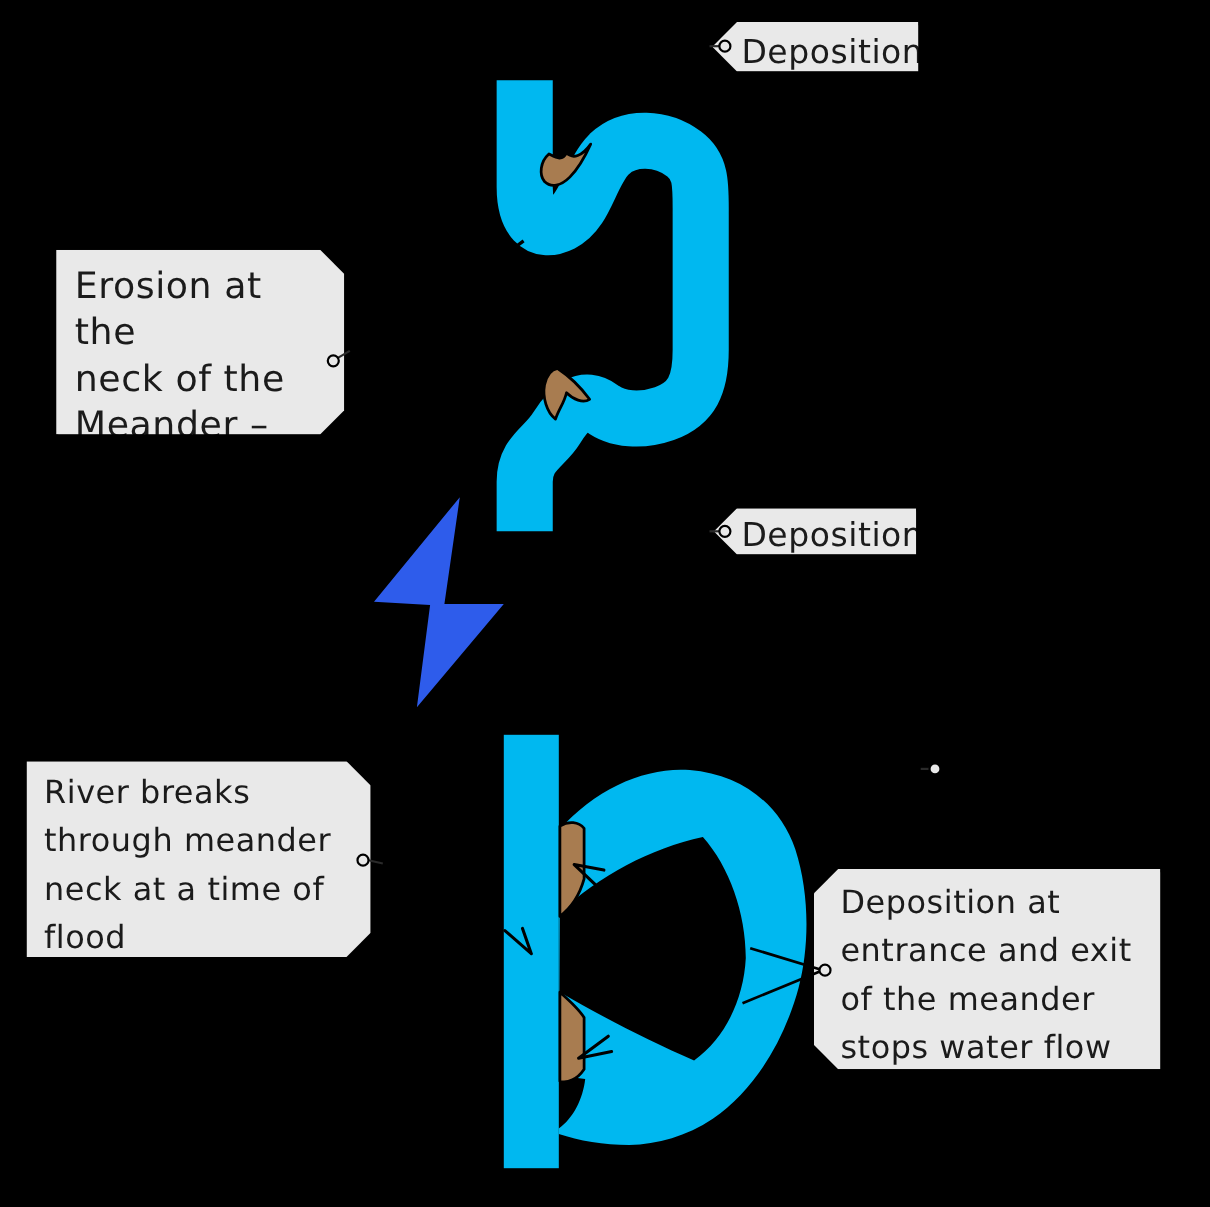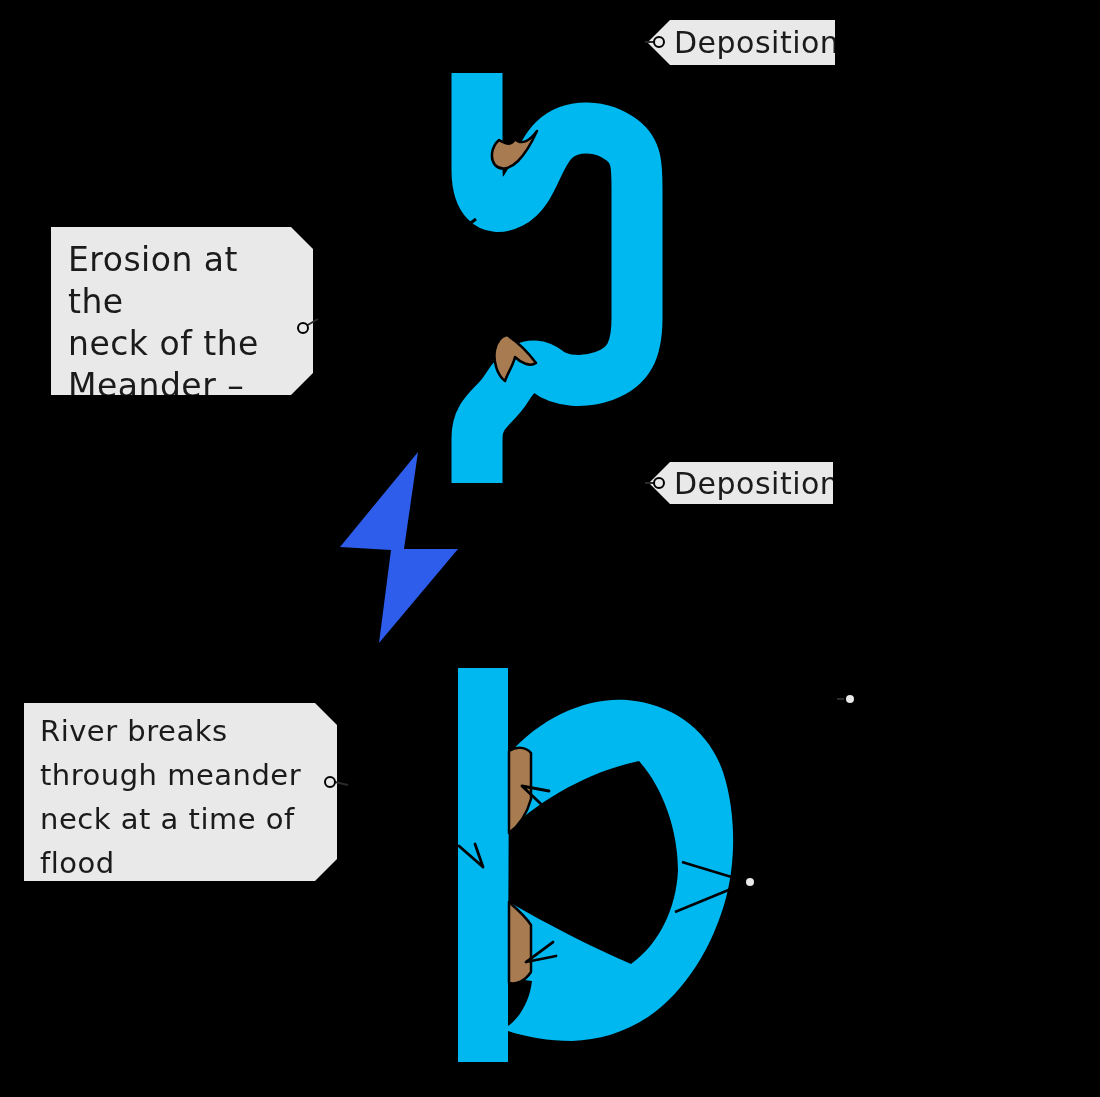--- a/index.html
+++ b/index.html
@@ -23,26 +23,26 @@
     clip-path:polygon(0 0,calc(100% - 22px) 0,100% 22px,100% calc(100% - 22px),calc(100% - 22px) 100%,0 100%);
   }
   .tag-notch-left{
     clip-path:polygon(22px 0,100% 0,100% 100%,22px 100%,0 calc(100% - 22px),0 22px);
   }
   .tag-multi .tag-text{
     white-space:pre-line;
     padding:12px 14px 0 17px;
   }
   .tag-single{
-    display:flex;align-items:center;
+    display:flex;align-items:flex-end;
     font-size:30px;
   }
   .tag-single .tag-text{padding-left:26px;white-space:nowrap;}
   #erosion-note{font-size:33px;line-height:42px;}
-  #flood-note,#deposition-note{font-size:29px;line-height:44px;margin-top:11px;}
+  #flood-note,#deposition-note{font-size:29px;line-height:44px;}
   #deposition-note .tag-text{padding-left:24px;padding-top:8px;}
 </style>
 </head>
 <body>
 
 <div id="canvas">
 
   <div class="tag tag-multi tag-notch-right" id="erosion-note" style="left:51px;top:227px;width:262px;height:168px">
     <div class="tag-text">Erosion at the
 neck of the
@@ -59,20 +59,26 @@
 
   <div class="tag tag-single tag-notch-left" id="deposition-tag-top" style="left:648px;top:20px;width:187px;height:45px">
     <span class="tag-text">Deposition</span>
   </div>
 
   <div class="tag tag-single tag-notch-left" id="deposition-tag-bottom" style="left:648px;top:462px;width:185px;height:42px">
     <span class="tag-text">Deposition</span>
   </div>
 
 
+  <div class="tag tag-multi tag-notch-left" id="deposition-note" style="left:740px;top:790px;width:315px;height:182px">
+    <div class="tag-text">Deposition at
+entrance and exit
+of the meander
+stops water flow</div>
+  </div>
 
   <svg id="shapes" viewBox="0 0 1100 1097">
 
     <path fill="none" stroke-width="51" stroke-linecap="butt" stroke-linejoin="round" d="M 477 73 L 477 170
              C 477 198, 489 214, 511 203
              C 533 192, 536 158, 554 140
              C 572 123, 602 125, 622 140
              C 638 152, 637 168, 637 195
              L 637 318
              C 637 350, 629 367, 604 376

